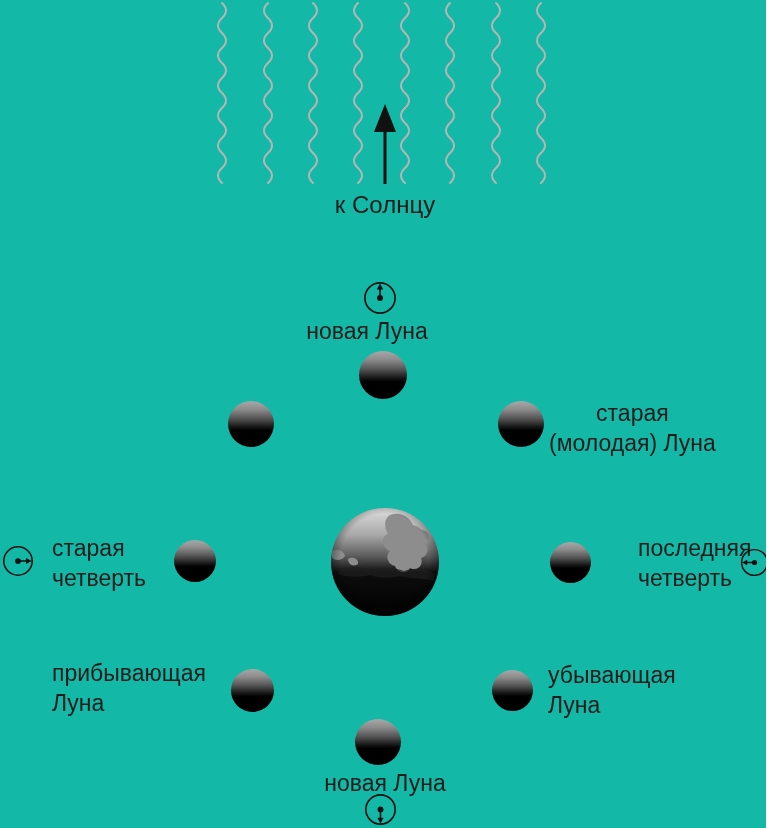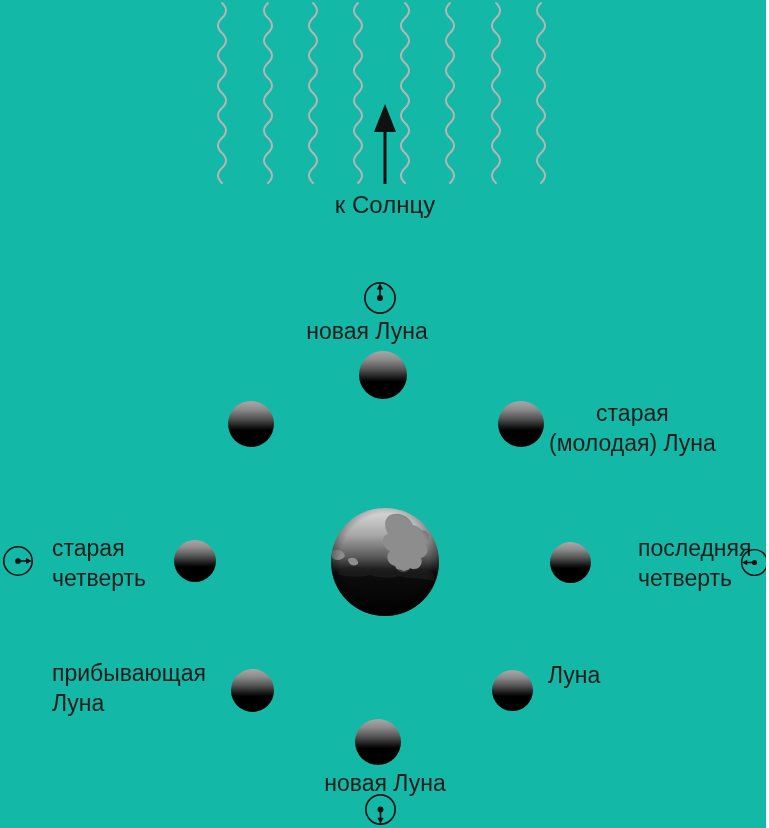--- a/index.html
+++ b/index.html
@@ -134,20 +134,21 @@
   </div>
 
   <div class="abs label" style="left:52px; top:658px;">
     <div>прибывающая</div>
     <div>Луна</div>
   </div>
   <div class="moon" style="left:231px; top:669px; width:43px; height:43px;"></div>
 
   <div class="moon" style="left:492px; top:670px; width:41px; height:41px;"></div>
   <div class="abs label" style="left:548px; top:660px;">
+    <div>убывающая</div>
     <div>Луна</div>
   </div>
 
   <div class="moon" style="left:355px; top:719px; width:46px; height:46px;"></div>
   <div class="abs label center" style="left:285px; top:768px; width:200px;">новая Луна</div>
 
   <div class="abs observer" style="left:364px; top:793px; width:33px; height:33px;">
     <svg viewBox="0 0 36 36" class="rot180">
       <circle cx="18" cy="18" r="16" fill="none" stroke="#111" stroke-width="1.8"></circle>
       <circle cx="18" cy="18" r="3.2" fill="#111"></circle>

